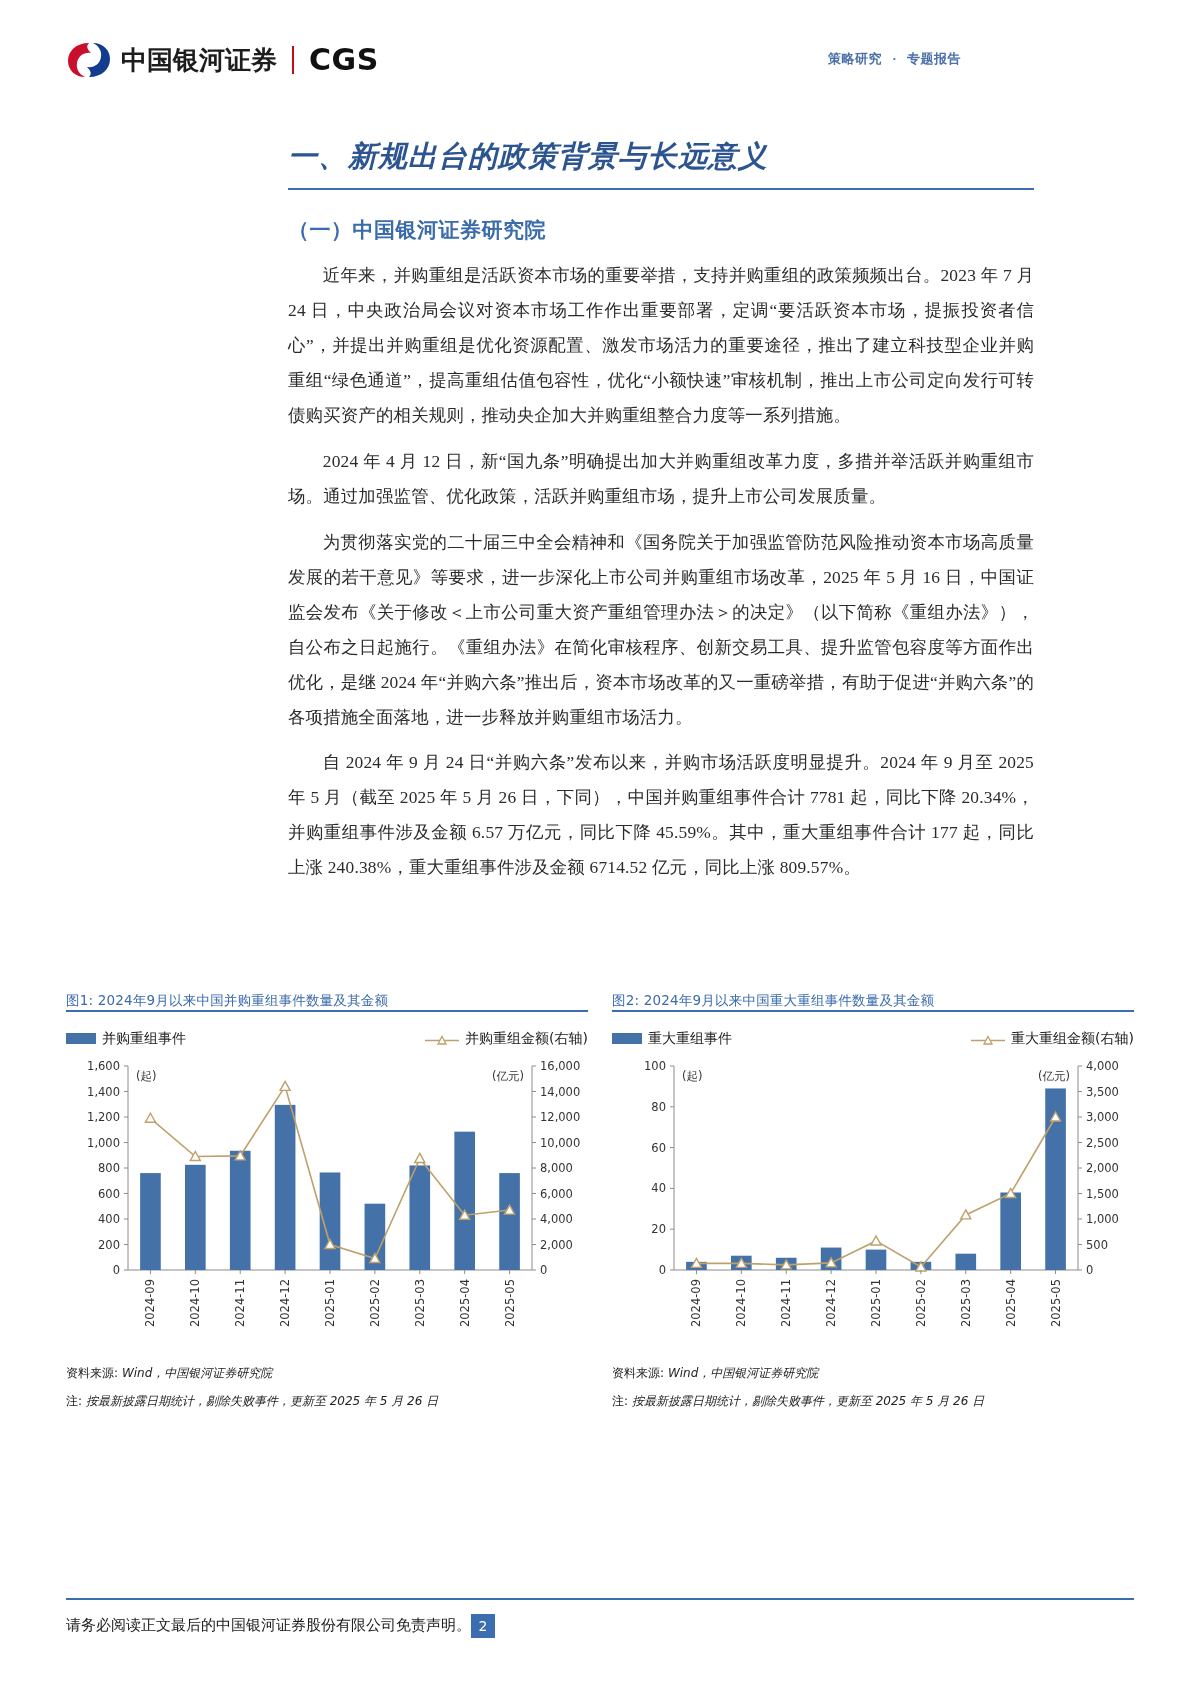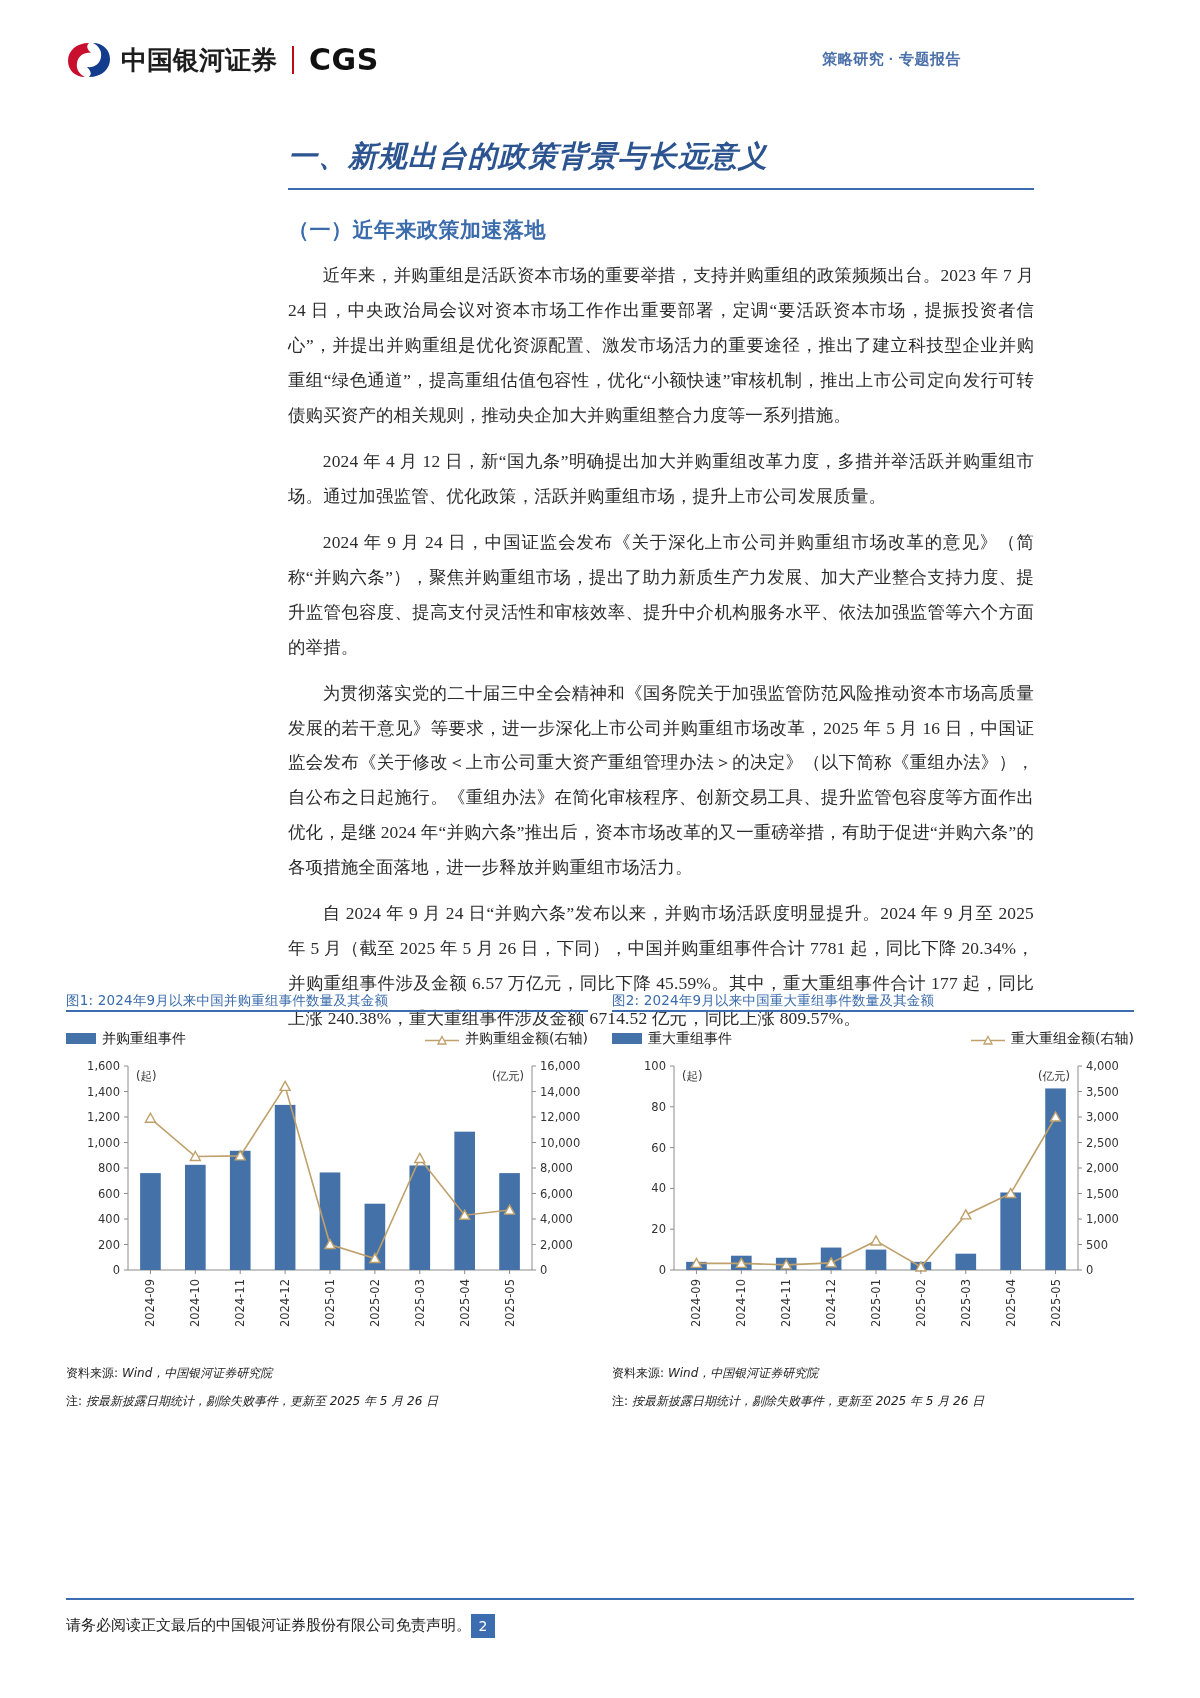--- a/index.html
+++ b/index.html
@@ -28,22 +28,22 @@
     color: #1d1d1d; line-height: 1;
   }
   .logo-div { width: 2px; height: 28px; background: #c00c16; margin: 0 6px; }
   .logo-en {
     font-family: "DejaVu Sans", sans-serif;
     font-weight: 700; font-size: 30px; color: #111; line-height: 1;
     letter-spacing: 0.5px;
   }
   .header-right {
     position: absolute; right: 66px; top: 50px;
-    font-family: Liberation Sans, sans-serif;
-    font-size: 15px; color: #4a6fa9; letter-spacing: 0.5px;
+    font-family: Liberation Mono, monospace;
+    font-size: 13px; color: #4a6fa9; letter-spacing: 0.5px;
     font-weight: 600;
   }
 
   
   .content {
     position: absolute; left: 288px; top: 138px; width: 746px;
   }
 
   .h1-title {
     font-family: "DejaVu Sans", sans-serif;
@@ -128,25 +128,24 @@
     <span class="logo-cn">中国银河证券</span>
     <span class="logo-div"></span>
     <span class="logo-en">CGS</span>
   </div>
   <div class="header-right">策略研究 · 专题报告</div>
 </div>
 
 <div class="content">
   <h1 class="h1-title">一、新规出台的政策背景与长远意义</h1>
   <div class="h1-rule"></div>
-  <h2 class="h2-title">（一）近年来政策加速落地</h2>
+  <h2 class="h2-title">（一）中国银河证券研究院</h2>
 
   <p class="body">近年来，并购重组是活跃资本市场的重要举措，支持并购重组的政策频频出台。2023 年 7 月 24 日，中央政治局会议对资本市场工作作出重要部署，定调“要活跃资本市场，提振投资者信心”，并提出并购重组是优化资源配置、激发市场活力的重要途径，推出了建立科技型企业并购重组“绿色通道”，提高重组估值包容性，优化“小额快速”审核机制，推出上市公司定向发行可转债购买资产的相关规则，推动央企加大并购重组整合力度等一系列措施。</p>
   <p class="body">2024 年 4 月 12 日，新“国九条”明确提出加大并购重组改革力度，多措并举活跃并购重组市场。通过加强监管、优化政策，活跃并购重组市场，提升上市公司发展质量。</p>
-  <p class="body">2024 年 9 月 24 日，中国证监会发布《关于深化上市公司并购重组市场改革的意见》（简称“并购六条”），聚焦并购重组市场，提出了助力新质生产力发展、加大产业整合支持力度、提升监管包容度、提高支付灵活性和审核效率、提升中介机构服务水平、依法加强监管等六个方面的举措。</p>
   <p class="body">为贯彻落实党的二十届三中全会精神和《国务院关于加强监管防范风险推动资本市场高质量发展的若干意见》等要求，进一步深化上市公司并购重组市场改革，2025 年 5 月 16 日，中国证监会发布《关于修改＜上市公司重大资产重组管理办法＞的决定》（以下简称《重组办法》），自公布之日起施行。《重组办法》在简化审核程序、创新交易工具、提升监管包容度等方面作出优化，是继 2024 年“并购六条”推出后，资本市场改革的又一重磅举措，有助于促进“并购六条”的各项措施全面落地，进一步释放并购重组市场活力。</p>
   <p class="body">自 2024 年 9 月 24 日“并购六条”发布以来，并购市场活跃度明显提升。2024 年 9 月至 2025 年 5 月（截至 2025 年 5 月 26 日，下同），中国并购重组事件合计 7781 起，同比下降 20.34%，并购重组事件涉及金额 6.57 万亿元，同比下降 45.59%。其中，重大重组事件合计 177 起，同比上涨 240.38%，重大重组事件涉及金额 6714.52 亿元，同比上涨 809.57%。</p>
 </div>
 
 <div class="charts-row">
 
   <div class="chart-box">
     <div class="chart-caption">图1: 2024年9月以来中国并购重组事件数量及其金额</div>
     <div class="chart-rule"></div>
     <div class="chart-legend">

